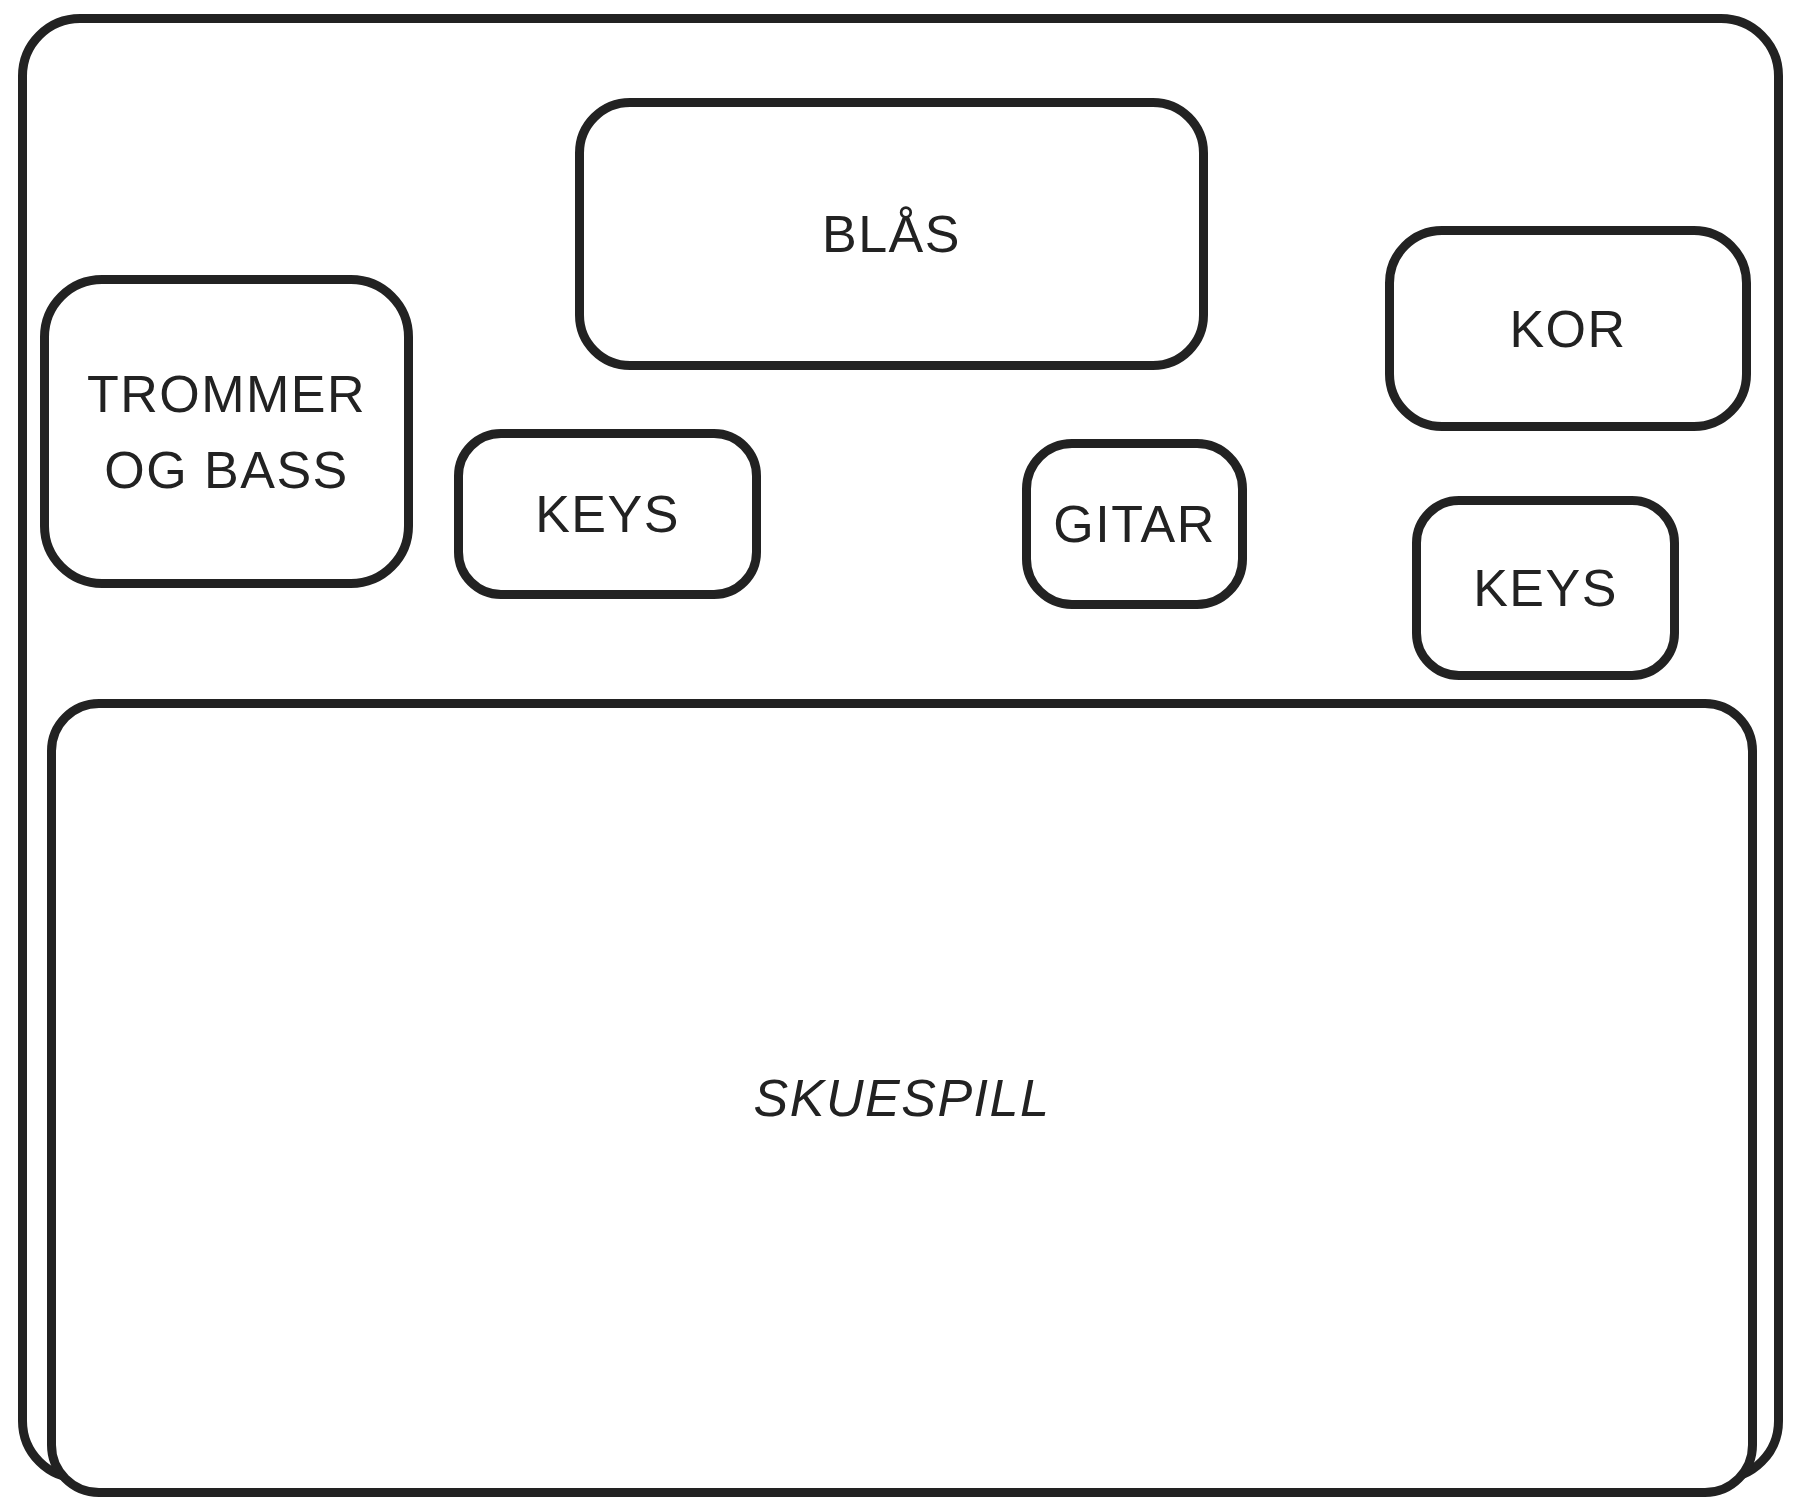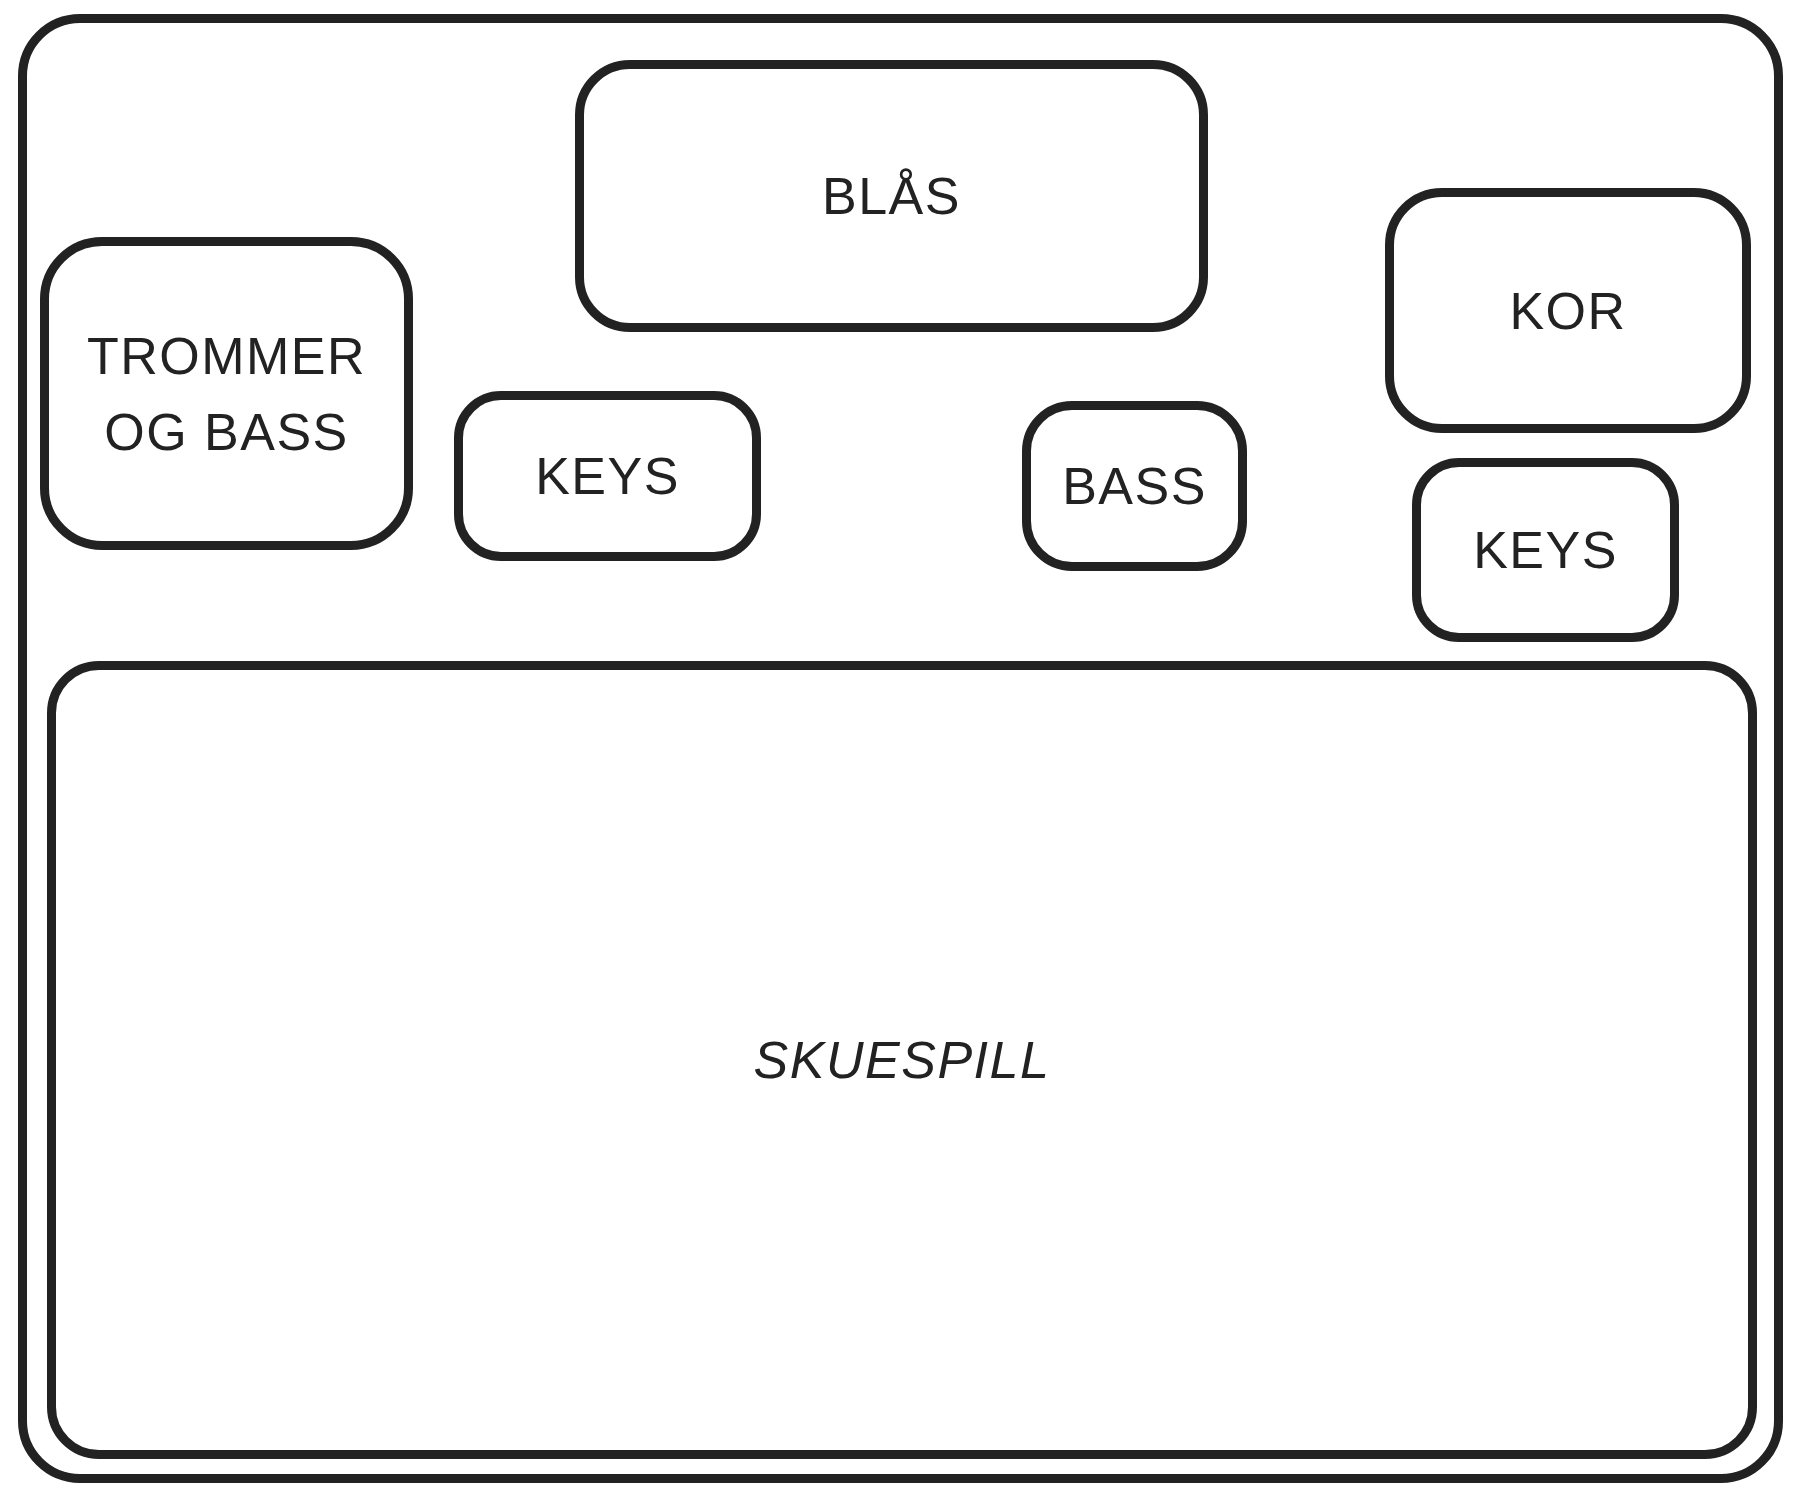--- a/index.html
+++ b/index.html
@@ -25,40 +25,41 @@
     position: absolute;
     border: 9px solid var(--stroke);
     background: var(--bg);
     box-sizing: border-box;
   }
   .box {
     display: flex;
     align-items: center;
     justify-content: center;
     text-align: center;
+    margin-top: 38px;
   }
   .label {
     font-size: 52px;
     letter-spacing: 1.5px;
     line-height: 76px;
     color: var(--stroke);
     padding: 0 24px;
   }
   
   .outline#stage-outline {
     left: 18px; top: 14px;
     width: 1765px; height: 1469px;
     border-radius: 62px;
   }
   
   #box-blas        { left: 575px;  top: 60px;  width: 633px;  height: 272px; border-radius: 55px; }
   #box-trommer     { left: 40px;   top: 237px; width: 373px;  height: 313px; border-radius: 62px; }
   #box-keys-left   { left: 454px;  top: 391px; width: 307px;  height: 170px; border-radius: 47px; }
   #box-gitar       { left: 1022px; top: 401px; width: 225px;  height: 170px; border-radius: 50px; }
-  #box-kor         { left: 1385px; top: 188px; width: 366px;  height: 245px; border-radius: 57px; }
+  #box-kor         { left: 1385px; top: 188px; width: 366px;  height: 205px; border-radius: 57px; }
   #box-keys-right  { left: 1412px; top: 458px; width: 267px;  height: 184px; border-radius: 47px; }
   #box-skuespill   { left: 47px;   top: 661px; width: 1710px; height: 798px; border-radius: 52px; font-style: italic; }
 </style>
 </head>
 <body>
 
 <div class="canvas">
 
   <div class="outline" id="stage-outline"></div>
 
@@ -68,21 +69,21 @@
 
   <div class="box" id="box-trommer">
     <span class="label">TROMMER OG BASS</span>
   </div>
 
   <div class="box" id="box-keys-left">
     <span class="label">KEYS</span>
   </div>
 
   <div class="box" id="box-gitar">
-    <span class="label">BASS</span>
+    <span class="label">GITAR</span>
   </div>
 
   <div class="box" id="box-kor">
     <span class="label">KOR</span>
   </div>
 
   <div class="box" id="box-keys-right">
     <span class="label">KEYS</span>
   </div>
 

